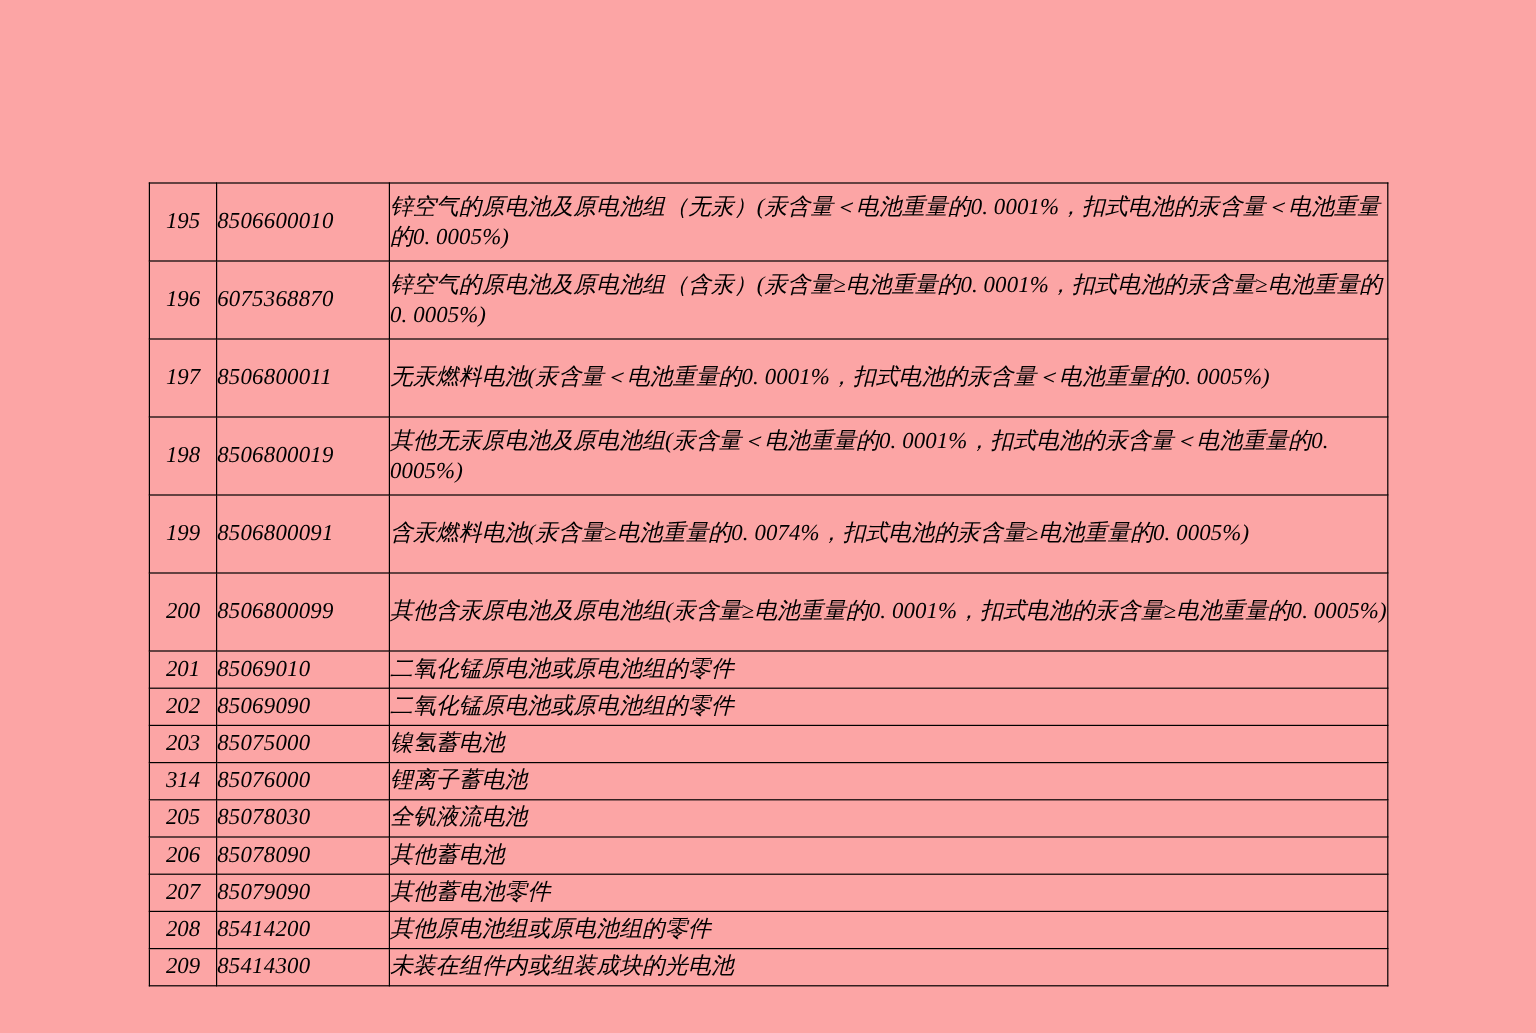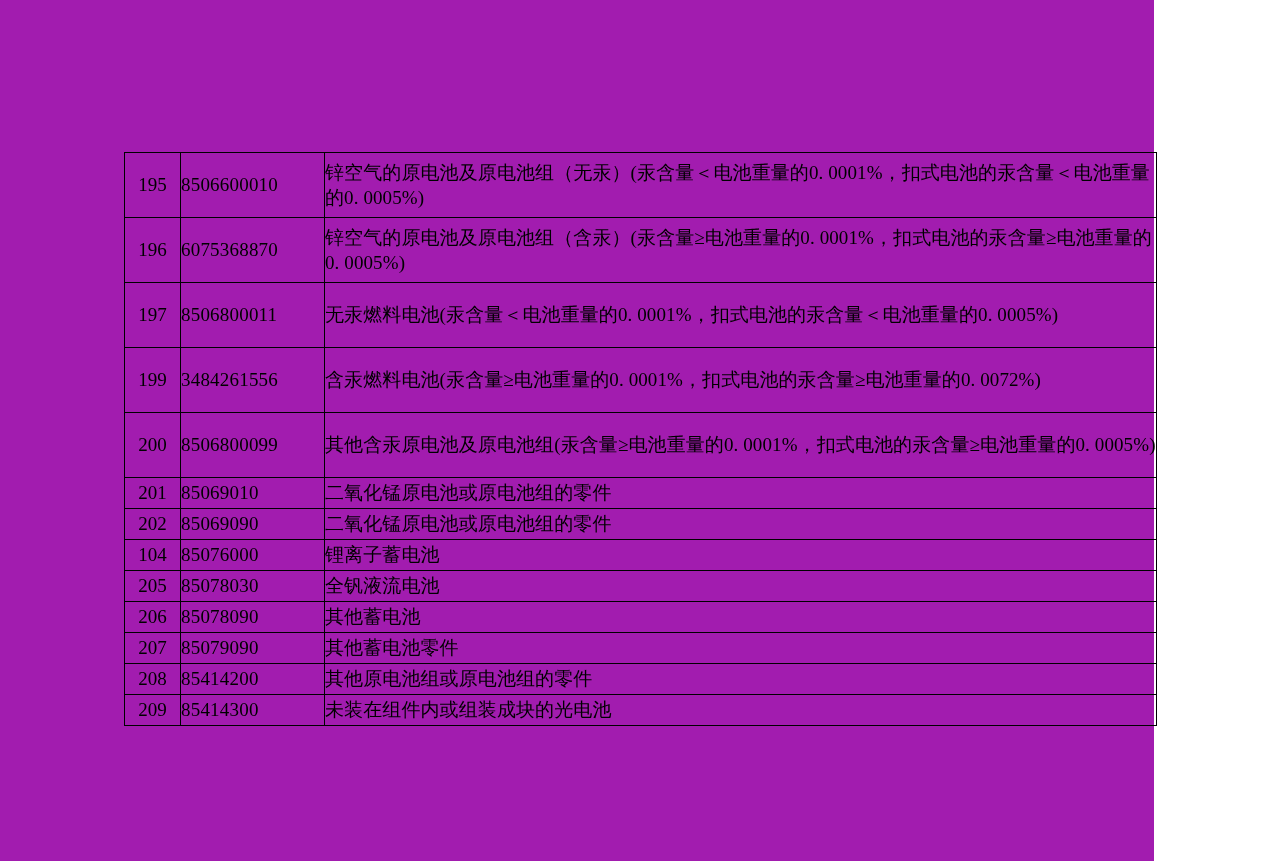--- a/index.html
+++ b/index.html
@@ -12,23 +12,24 @@
     height: 861px;
     font-family: "Liberation Serif", "DejaVu Serif", serif;
     color: #000000;
     position: relative;
     overflow: hidden;
   }
   #doc-page {
     position: absolute;
     left: 0;
     top: 0;
-    width: 1154px;
+    width: 1280px;
     height: 861px;
-    background: #a21caf;
+    background: #fca5a5;
+    font-style: italic;
   }
   #tariff-table {
     position: absolute;
     left: 124px;
     top: 152px;
     width: 1032px;
     border-collapse: collapse;
     table-layout: fixed;
   }
   #tariff-table td {
@@ -86,41 +87,51 @@
           <td class="cell-index">196</td>
           <td class="cell-code">6075368870</td>
           <td class="cell-desc">锌空气的原电池及原电池组（含汞）(汞含量≥电池重量的0. 0001%，扣式电池的汞含量≥电池重量的0. 0005%)</td>
         </tr>
         <tr class="row-tall">
           <td class="cell-index">197</td>
           <td class="cell-code">8506800011</td>
           <td class="cell-desc">无汞燃料电池(汞含量＜电池重量的0. 0001%，扣式电池的汞含量＜电池重量的0. 0005%)</td>
         </tr>
         <tr class="row-tall">
+          <td class="cell-index">198</td>
+          <td class="cell-code">8506800019</td>
+          <td class="cell-desc">其他无汞原电池及原电池组(汞含量＜电池重量的0. 0001%，扣式电池的汞含量＜电池重量的0. 0005%)</td>
+        </tr>
+        <tr class="row-tall">
           <td class="cell-index">199</td>
-          <td class="cell-code">3484261556</td>
-          <td class="cell-desc">含汞燃料电池(汞含量≥电池重量的0. 0001%，扣式电池的汞含量≥电池重量的0. 0072%)</td>
+          <td class="cell-code">8506800091</td>
+          <td class="cell-desc">含汞燃料电池(汞含量≥电池重量的0. 0074%，扣式电池的汞含量≥电池重量的0. 0005%)</td>
         </tr>
         <tr class="row-tall">
           <td class="cell-index">200</td>
           <td class="cell-code">8506800099</td>
           <td class="cell-desc">其他含汞原电池及原电池组(汞含量≥电池重量的0. 0001%，扣式电池的汞含量≥电池重量的0. 0005%)</td>
         </tr>
         <tr class="row-short">
           <td class="cell-index">201</td>
           <td class="cell-code">85069010</td>
           <td class="cell-desc">二氧化锰原电池或原电池组的零件</td>
         </tr>
         <tr class="row-short">
           <td class="cell-index">202</td>
           <td class="cell-code">85069090</td>
           <td class="cell-desc">二氧化锰原电池或原电池组的零件</td>
         </tr>
         <tr class="row-short">
-          <td class="cell-index">104</td>
+          <td class="cell-index">203</td>
+          <td class="cell-code">85075000</td>
+          <td class="cell-desc">镍氢蓄电池</td>
+        </tr>
+        <tr class="row-short">
+          <td class="cell-index">314</td>
           <td class="cell-code">85076000</td>
           <td class="cell-desc">锂离子蓄电池</td>
         </tr>
         <tr class="row-short">
           <td class="cell-index">205</td>
           <td class="cell-code">85078030</td>
           <td class="cell-desc">全钒液流电池</td>
         </tr>
         <tr class="row-short">
           <td class="cell-index">206</td>

